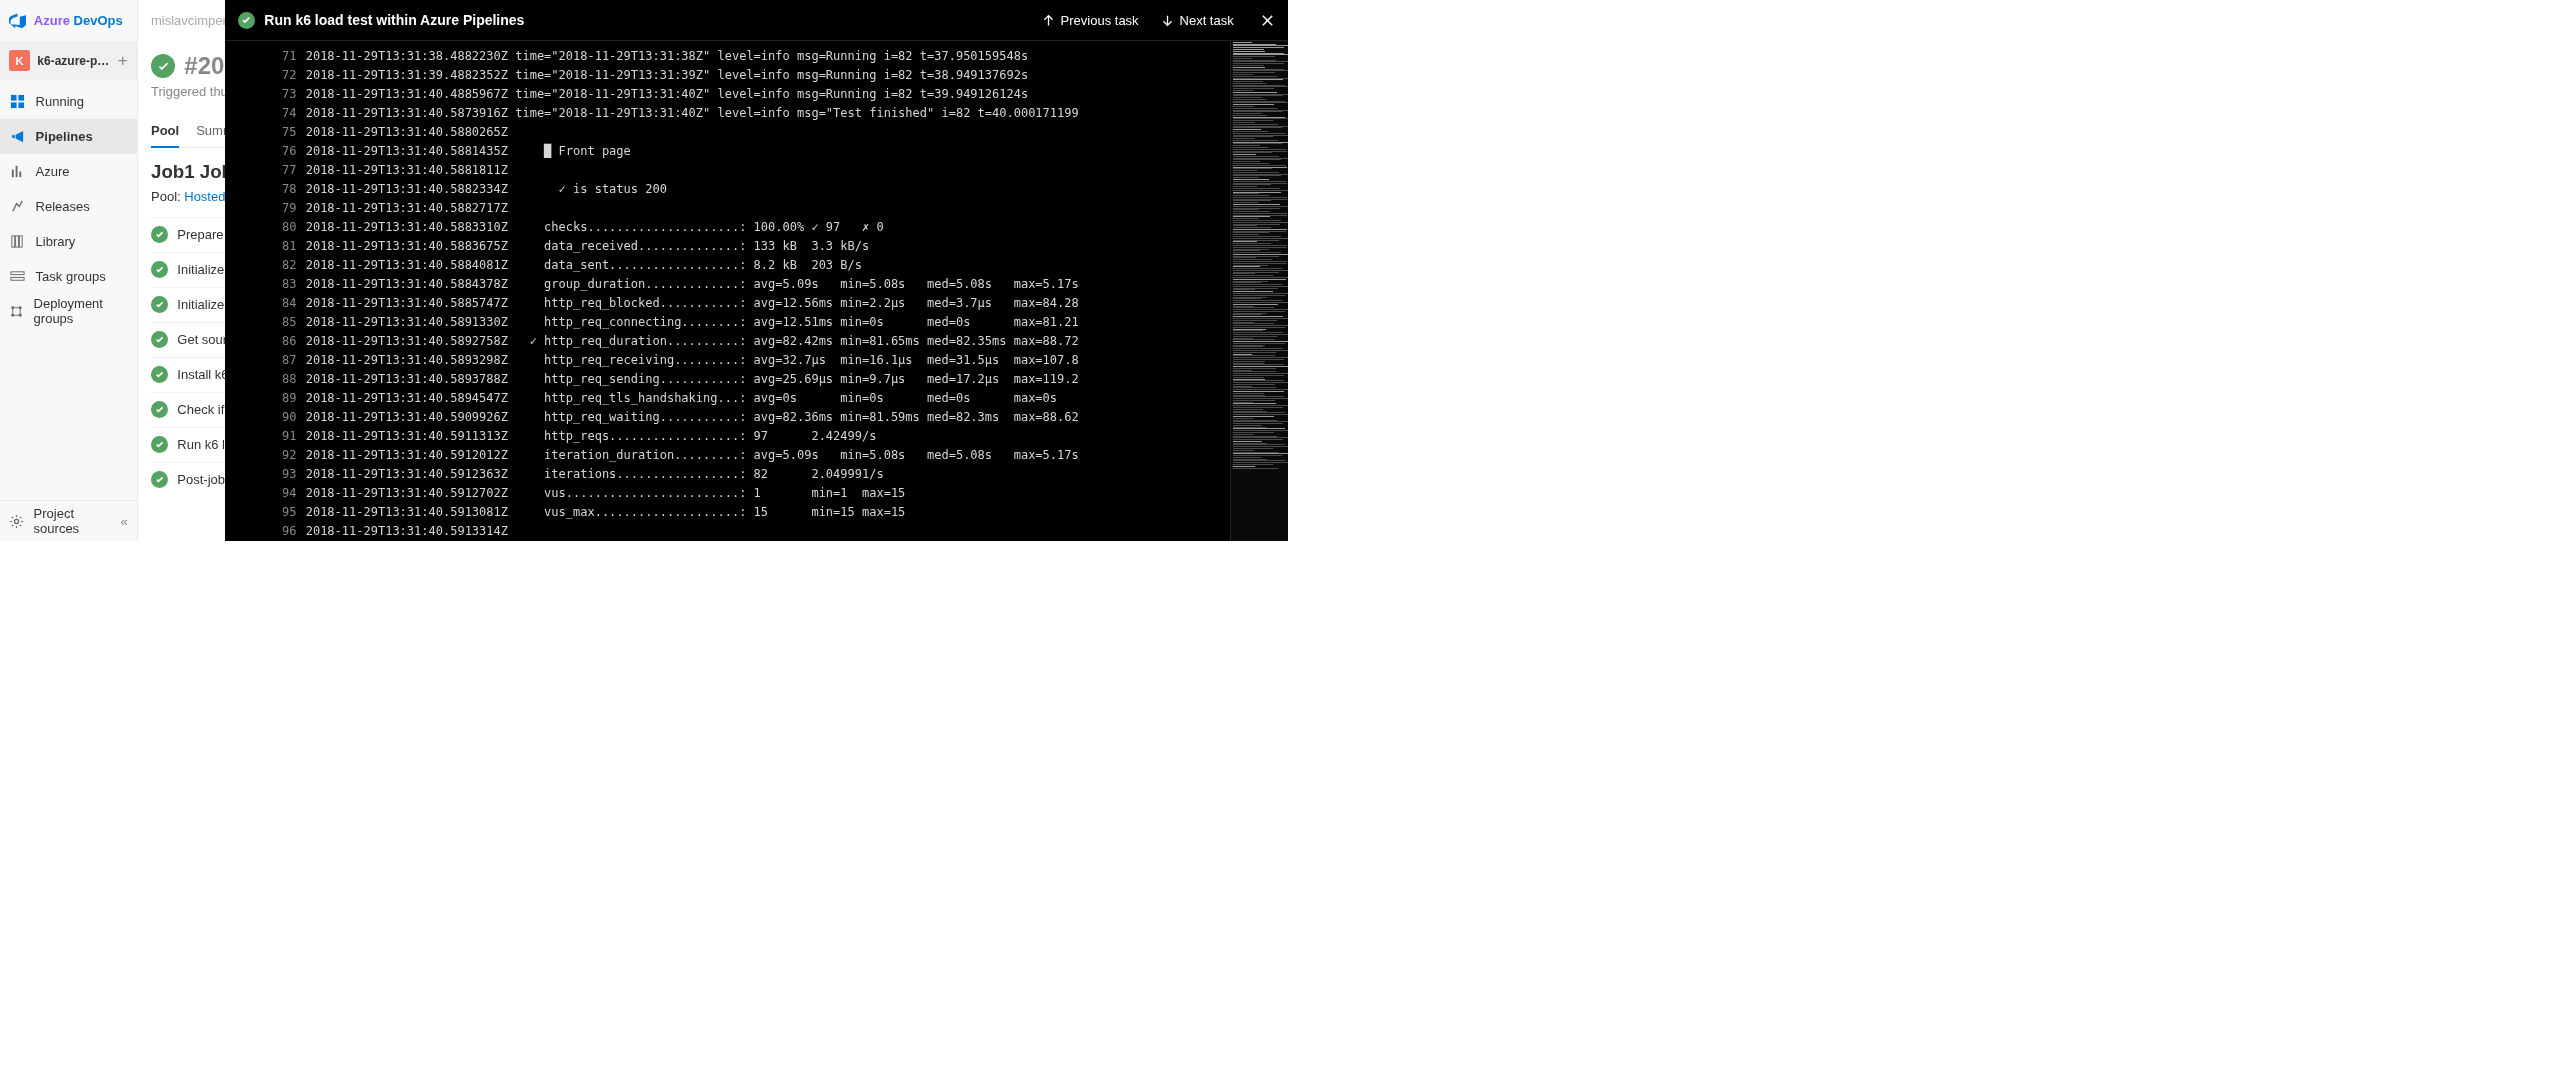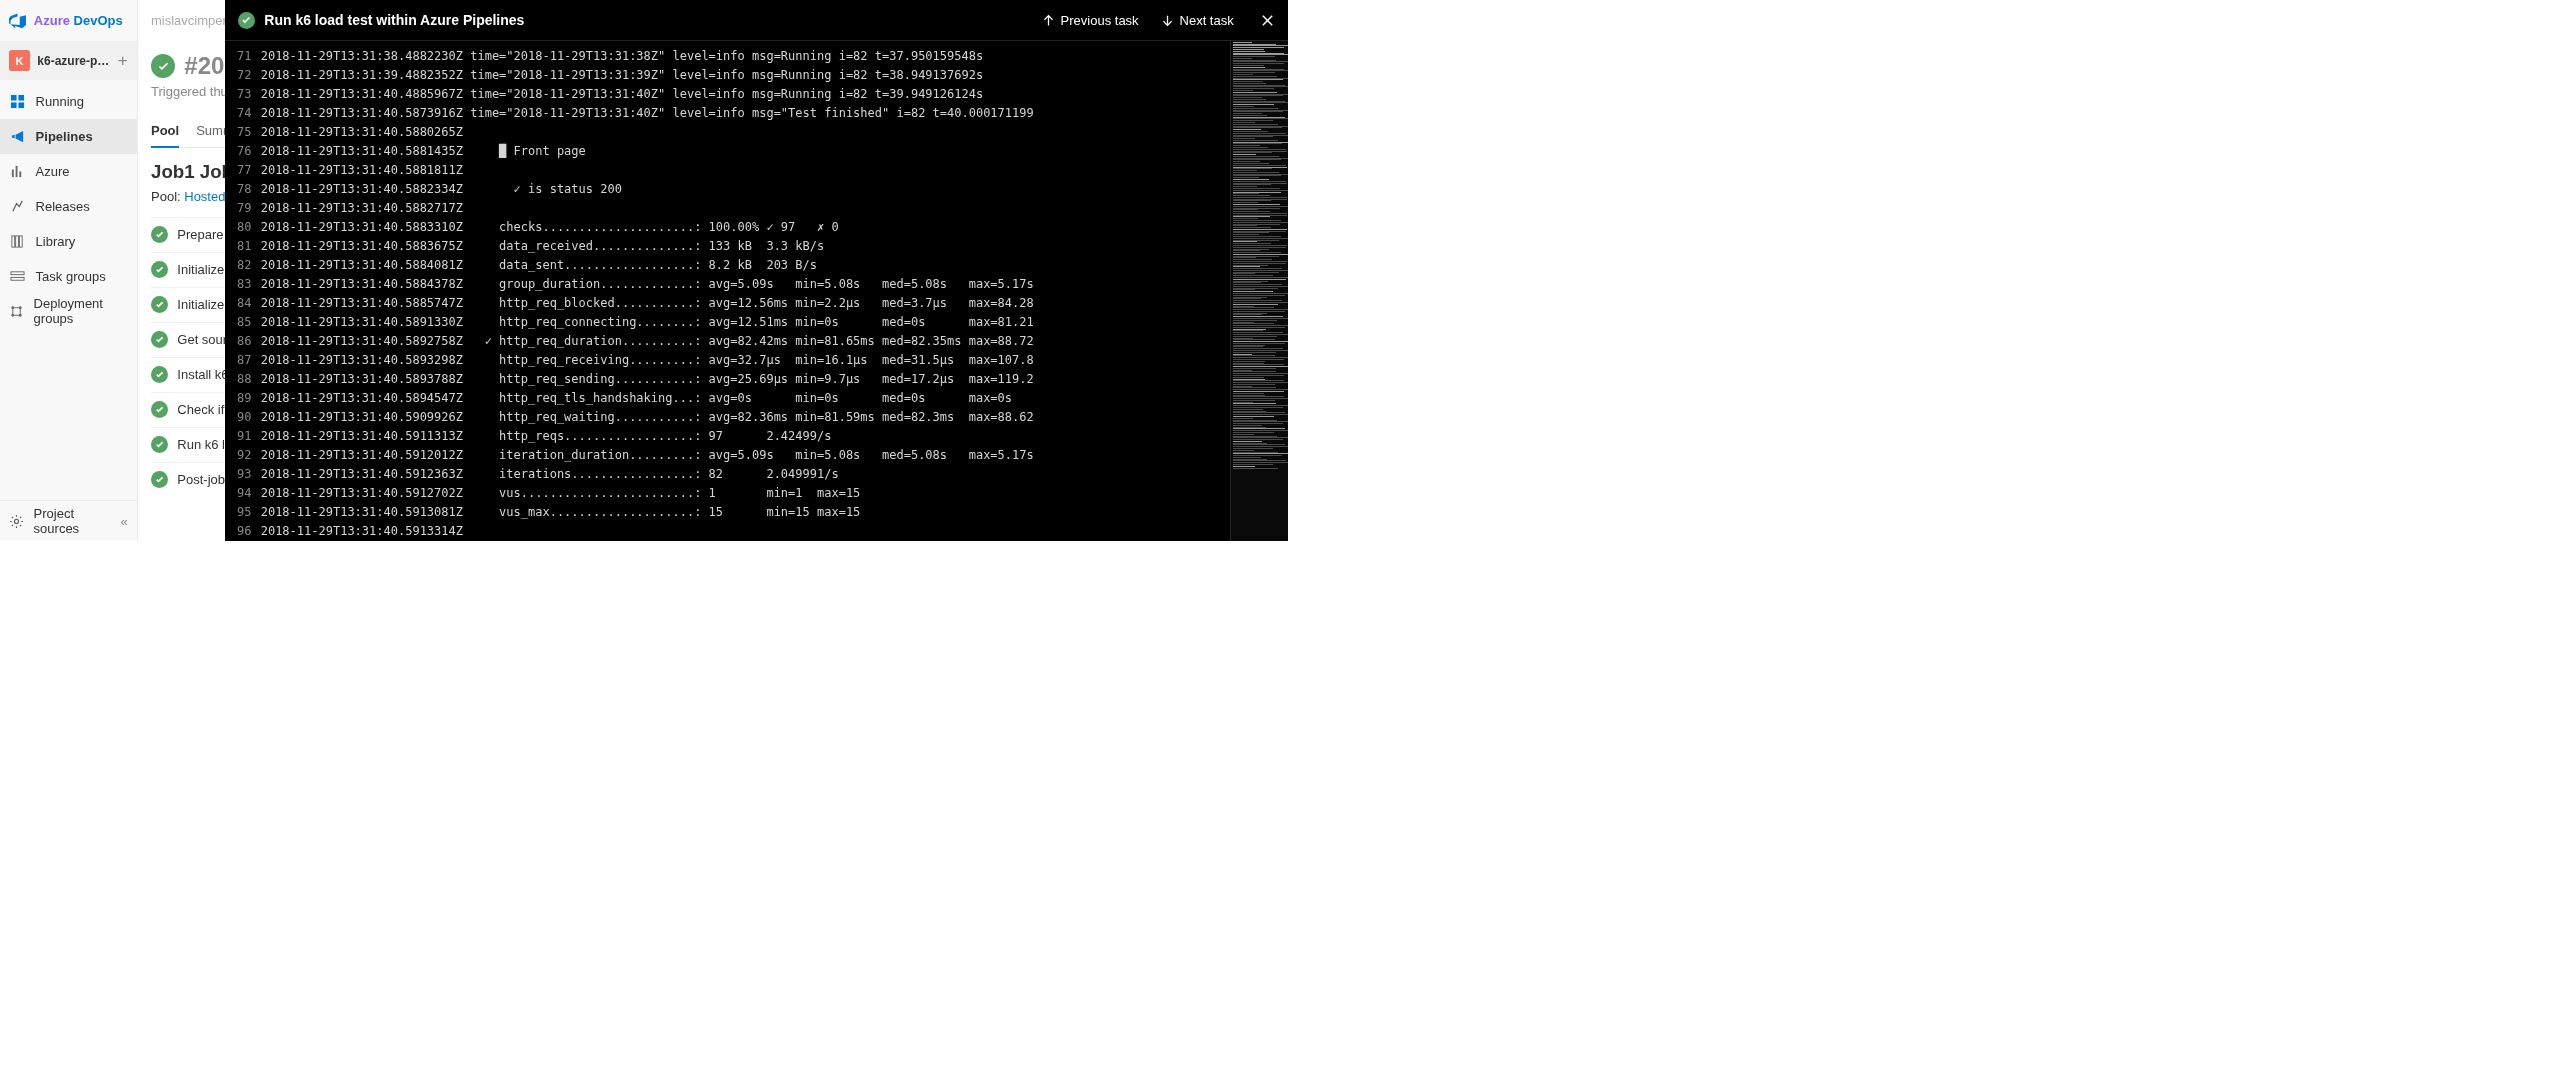--- a/index.html
+++ b/index.html
@@ -44,21 +44,21 @@
 .step { display: flex; align-items: center; gap: 9.3px; height: 35px; border-top: 0.9px solid #f0f0f0; font-size: 13px; color: #333; }
 .step-check { width: 17px; height: 17px; border-radius: 50%; background: #55a362; display: flex; align-items: center; justify-content: center; color: #fff; font-size: 10.3px; }
 
 
 .overlay { position: absolute; top: 0; right: 0; bottom: 0; left: 225px; background: #000000; color: #d6d6d6; display: flex; flex-direction: column; font-family: Menlo, Consolas, monospace; }
 .ov-head { height: 41px; display: flex; align-items: center; padding: 0 13px; gap: 9.3px; border-bottom: 0.9px solid #222; font-family: "Segoe UI", sans-serif; }
 .ov-check { width: 17px; height: 17px; border-radius: 50%; background: #55a362; display: flex; align-items: center; justify-content: center; color: #fff; font-size: 10.3px; }
 .ov-title { font-size: 14px; font-weight: 600; color: #fff; flex: 1; }
 .ov-nav { display: flex; align-items: center; gap: 5.6px; color: #fff; font-size: 13px; cursor: pointer; margin-left: 13px; }
 .ov-close { margin-left: 17px; color: #fff; cursor: pointer; }
-.ov-body { flex: 1; display: flex; overflow: hidden; }
+.ov-body { flex: 1; display: flex; overflow: hidden; padding-left: 45px; }
 .log { flex: 1; overflow: hidden; padding: 5.6px 0 5.6px 3.7px; font-size: 12px; line-height: 19px; white-space: pre; }
 .log-row { display: flex; }
 .ln { width: 32px; text-align: right; color: #888; padding-right: 9.3px; user-select: none; }
 .lt { flex: 1; color: #d6d6d6; }
 .minimap { width: 58px; background: #0a0a0a; border-left: 0.9px solid #222; position: relative; overflow: hidden; }
 .mm-line { height: 0.9px; background: #4a4a4a; margin: 0 1.9px; }
 .mm-line.bright { background: #9a9a9a; }
 
 svg { display: block; }
 </style>

